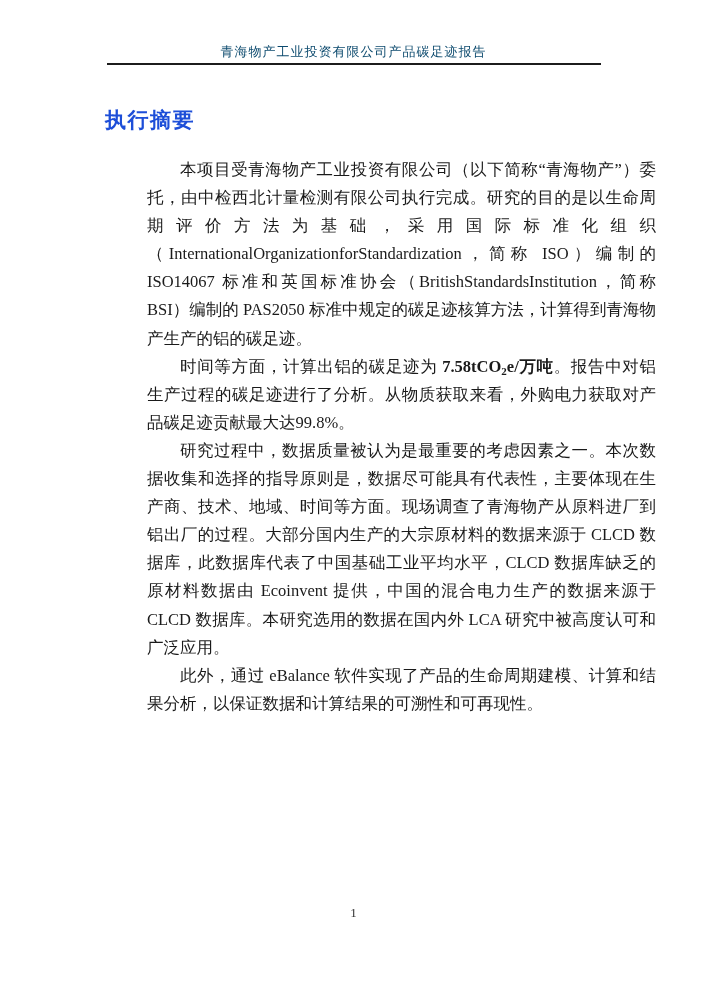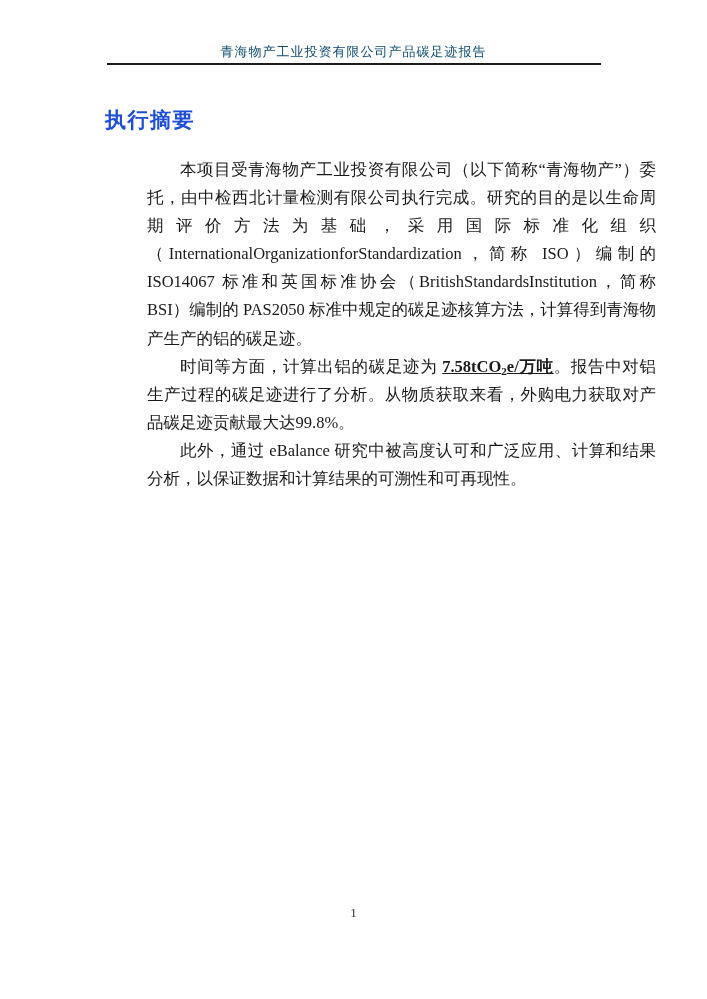--- a/index.html
+++ b/index.html
@@ -57,21 +57,20 @@
     text-justify: inter-ideograph;
     margin-left: 48px;
   }
   .para {
     margin: 0;
     padding: 0;
     text-indent: 33px;
   }
   .cf-value {
     font-weight: 700;
-    text-decoration: underline;
   }
   sub.sub {
     font-size: 11px;
     line-height: 0;
     vertical-align: baseline;
     position: relative;
     top: 3px;
   }
   .page-footer {
     position: absolute;
@@ -92,20 +91,21 @@
     <span>青海物产工业投资有限公司产品碳足迹报告</span>
   </header>
 
   <div class="header-rule"></div>
 
   <h1 class="section-heading">执行摘要</h1>
 
   <main class="content">
     <p class="para">本项目受青海物产工业投资有限公司（以下简称“青海物产”）委托，由中检西北计量检测有限公司执行完成。研究的目的是以生命周期评价方法为基础，采用国际标准化组织（InternationalOrganizationforStandardization，简称 ISO）编制的 ISO14067 标准和英国标准协会（BritishStandardsInstitution，简称 BSI）编制的 PAS2050 标准中规定的碳足迹核算方法，计算得到青海物产生产的铝的碳足迹。</p>
     <p class="para"><span>时间等方面，计算出铝的碳足迹为 </span><b class="cf-value"><span>7.58tCO</span><sub class="sub">2</sub><span>e/万吨</span></b><span>。报告中对铝生产过程的碳足迹进行了分析。从物质获取来看，外购电力获取对产品碳足迹贡献最大达99.8%。</span></p>
-    <p class="para">此外，通过 eBalance 研究中被高度认可和广泛应用、计算和结果分析，以保证数据和计算结果的可溯性和可再现性。</p>
+    <p class="para">研究过程中，数据质量被认为是最重要的考虑因素之一。本次数据收集和选择的指导原则是，数据尽可能具有代表性，主要体现在生产商、技术、地域、时间等方面。现场调查了青海物产从原料进厂到铝出厂的过程。大部分国内生产的大宗原材料的数据来源于 CLCD 数据库，此数据库代表了中国基础工业平均水平，CLCD 数据库缺乏的原材料数据由 Ecoinvent 提供，中国的混合电力生产的数据来源于 CLCD 数据库。本研究选用的数据在国内外 LCA 研究中被高度认可和广泛应用。</p>
+    <p class="para">此外，通过 eBalance 软件实现了产品的生命周期建模、计算和结果分析，以保证数据和计算结果的可溯性和可再现性。</p>
   </main>
 
   <footer class="page-footer">
     <span>1</span>
   </footer>
 
 </div>
 
 </body></html>

